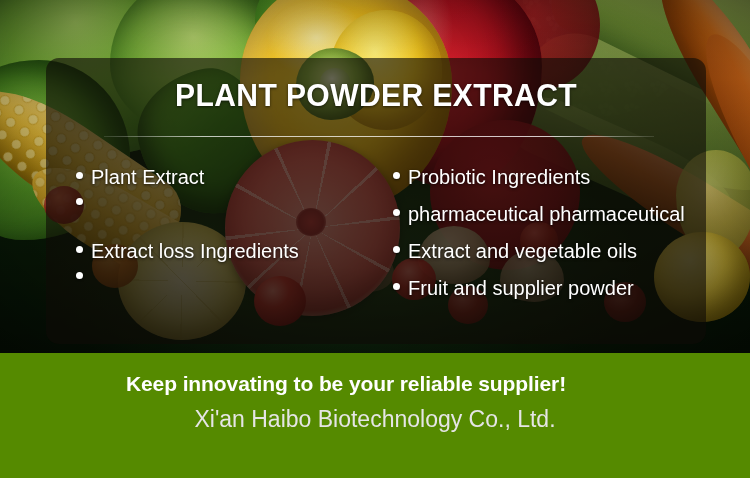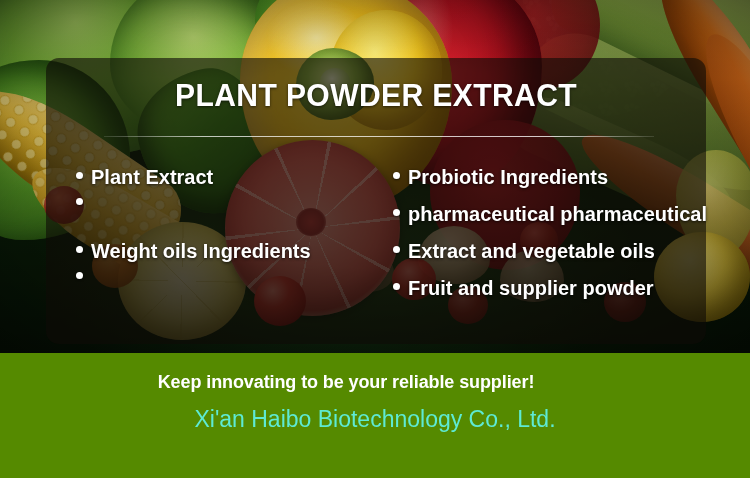--- a/index.html
+++ b/index.html
@@ -355,49 +355,49 @@
   .list-col { width:50%; }
   .list-col.left  { padding-left:30px; }
   .list-col.right { padding-left:311px; margin-left:-294px; }
 
   .list-item {
     display:flex;
     align-items:baseline;
     height:37px;
     color:#ffffff;
     font-size:20px;
-    font-weight:bold;
+    font-weight:normal;
     font-family:"Liberation Sans", sans-serif;
     text-shadow:0 1px 3px rgba(0,0,0,.75);
     white-space:nowrap;
   }
   .bullet {
     width:7px; height:7px;
     border-radius:50%;
     background:#ffffff;
     margin-right:8px;
     flex:0 0 auto;
     position:relative; top:-5px;
     box-shadow:0 1px 2px rgba(0,0,0,.6);
   }
 
   
   .tagline {
     position:absolute; left:0; top:372px; width:692px;
     text-align:center;
     color:#ffffff;
-    font-size:18px;
+    font-size:21px;
     font-weight:bold;
     font-family:"Liberation Sans", sans-serif;
     letter-spacing:-.1px;
   }
   .company {
     position:absolute; left:0; top:406px; width:750px;
     text-align:center;
-    color:#5eead4;
+    color:#e5e5e5;
     font-size:23px;
     font-weight:normal;
     font-family:"Liberation Sans", sans-serif;
   }
 </style>
 </head>
 <body>
 
 <div id="banner">
 
@@ -473,21 +473,21 @@
       <div class="list-col left">
         <div class="list-item">
           <span class="bullet"></span>
           <span>Plant Extract</span>
         </div>
         <div class="list-item">
           <span class="bullet"></span>
         </div>
         <div class="list-item">
           <span class="bullet"></span>
-          <span>Weight oils Ingredients</span>
+          <span>Extract loss Ingredients</span>
         </div>
         <div class="list-item">
           <span class="bullet"></span>
         </div>
       </div>
 
       <div class="list-col right">
         <div class="list-item">
           <span class="bullet"></span>
           <span>Probiotic Ingredients</span>

